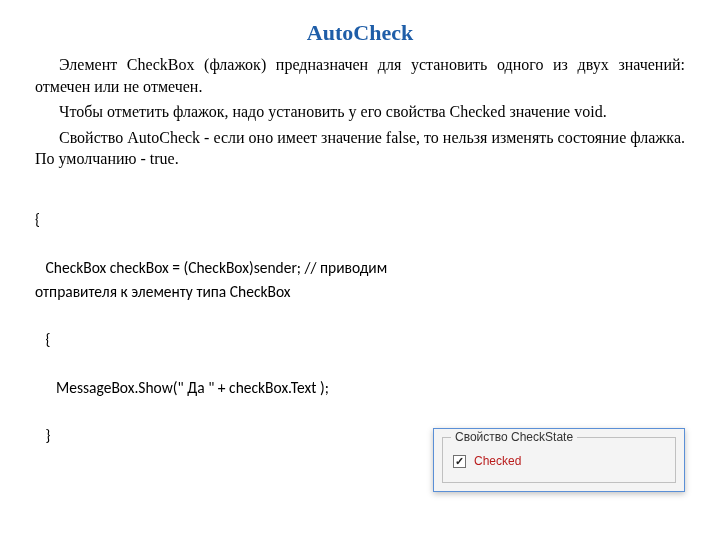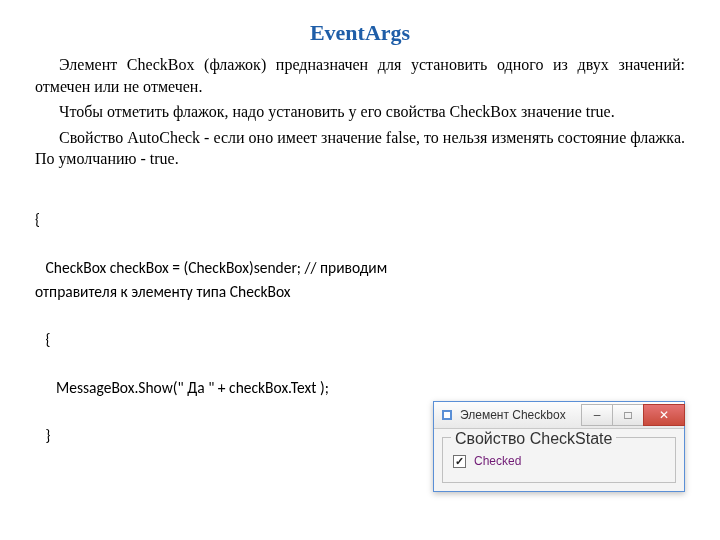--- a/index.html
+++ b/index.html
@@ -77,73 +77,61 @@
     border: 1px solid #c0c0c0;
     padding: 10px 10px 8px 10px;
     position: relative;
   }
   .grouplabel {
     position: absolute;
     top: -8px; left: 8px;
     background: #f4f4f4;
     padding: 0 4px;
     color: #333;
-    font-size: 16px;
+    font-size: 12px;
   }
   .cbrow {
     display: flex; align-items: center;
     margin: 6px 0;
     font-size: 12px;
-    color: #701a75;
+    color: #b91c1c;
   }
   .cbox {
     width: 13px; height: 13px;
     border: 1px solid #707070;
     background: #fff;
     margin-right: 8px;
     display: inline-flex; align-items:center; justify-content:center;
     box-sizing: border-box;
     font-size: 11px;
     line-height: 1;
   }
   .cbox.checked::after { content: "✓"; font-size:11px; color:#222; font-weight:bold; }
   .cbox.indet { background: #e4e4e4; }
   .cbox.indet::after { content: "✓"; font-size:11px; color:#666; font-weight:bold; }
 </style>
 </head>
 <body>
 
-<div class="title">EventArgs</div>
+<div class="title">AutoCheck</div>
 
 <div class="para">Элемент CheckBox (флажок) предназначен для установить одного из двух значений: отмечен или не отмечен.</div>
-<div class="para">Чтобы отметить флажок, надо установить у его свойства CheckBox значение true.</div>
+<div class="para">Чтобы отметить флажок, надо установить у его свойства Checked значение void.</div>
 <div class="para">Свойство AutoCheck - если оно имеет значение false, то нельзя изменять состояние флажка. По умолчанию - true.</div>
 
 <div class="code">
 <div>{</div>
 <div style="padding-left:0; max-width:430px;">   CheckBox checkBox = (CheckBox)sender; // приводим отправителя к элементу типа CheckBox</div>
 <div>   {</div>
 <div>      MessageBox.Show(" Да " + checkBox.Text );</div>
 <div>   }</div>
 
 </div>
 
 <div class="win">
-  <div class="titlebar">
-    <span class="icon">
-      <svg width="12" height="12" viewBox="0 0 12 12">
-          <rect x="1" y="1" width="10" height="10" fill="#5a8fd6"></rect>
-          <rect x="3" y="3" width="6" height="6" fill="#fff"></rect>
-        </svg>
-    </span>
-    <span class="wtitle">Элемент Checkbox</span>
-    <span class="wbtn">–</span>
-    <span class="wbtn">□</span>
-    <span class="wbtn close">✕</span>
-  </div>
   <div class="groupbox">
     <span class="grouplabel">Свойство CheckState</span>
     <div class="cbrow">
       <span class="cbox checked"></span>
       <span>Checked</span>
     </div>
   </div>
 </div>
 
 </body></html>

